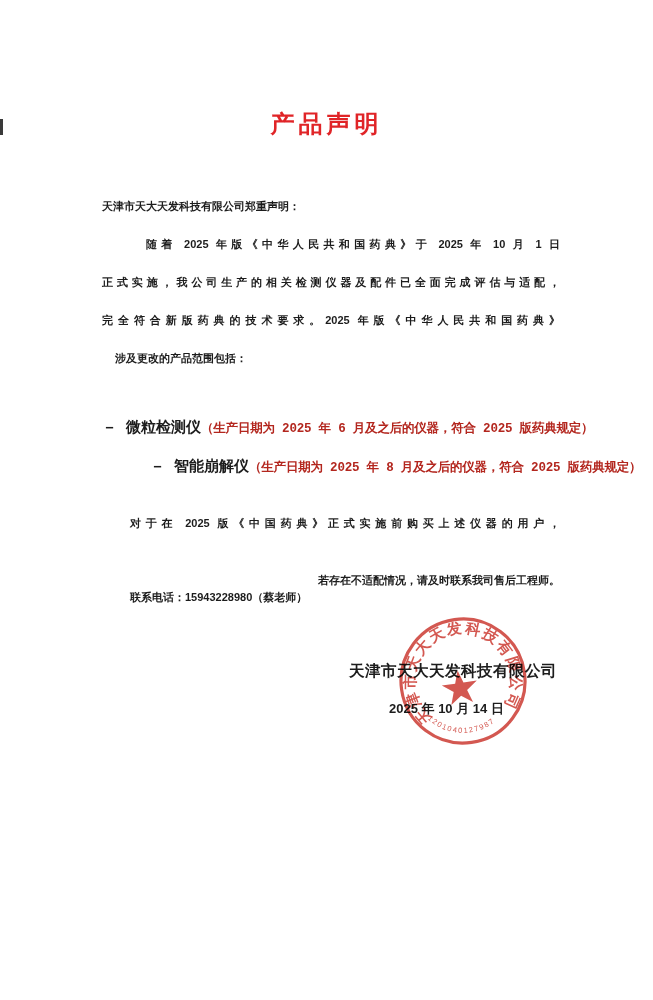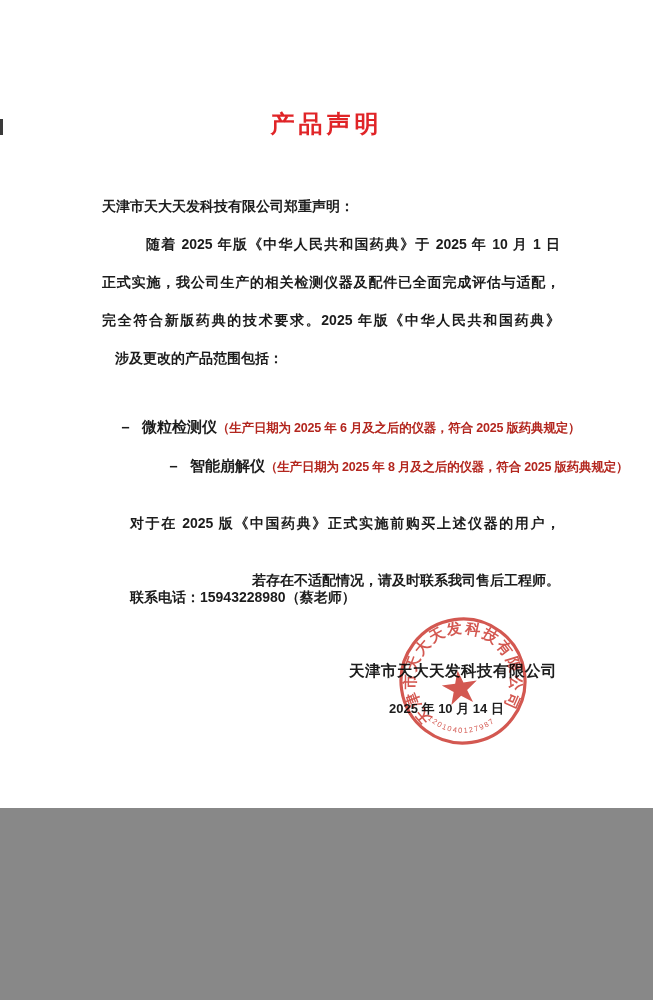--- a/index.html
+++ b/index.html
@@ -1,19 +1,19 @@
 <!DOCTYPE html>
 <html><head>
 <meta charset="utf-8">
 <style>
   html, body { margin: 0; padding: 0; background: #888; }
   .page {
     position: relative;
     width: 653px;
-    height: 808px;
+    height: 1000px;
     margin: 0 auto;
     background: #ffffff;
     font-family: "Liberation Sans", "DejaVu Sans", sans-serif;
     color: #1c1c1c;
     overflow: hidden;
   }
   .doc-title {
     position: absolute;
     top: 108px;
     left: 0;
@@ -21,40 +21,41 @@
     text-align: center;
     font-size: 24px;
     font-weight: bold;
     letter-spacing: 4px;
     color: #e02427;
   }
   .line {
     position: absolute;
     left: 102px;
     width: 458px;
-    font-size: 14px;
+    font-size: 11px;
     font-weight: bold;
     line-height: 20px;
     color: #1c1c1c;
     white-space: nowrap;
   }
   .just {
     white-space: normal;
     text-align: justify;
     text-align-last: justify;
   }
   .indent-lg { text-indent: 44px; }
   .indent-md { text-indent: 28px; }
   .product-row {
     position: absolute;
-    left: 118px;
+    left: 102px;
     width: 470px;
     white-space: nowrap;
     font-size: 15px;
     font-weight: bold;
+    font-family: Liberation Mono, monospace;
   }
   .product-bullet { display: inline-block; margin-right: 9px; font-weight: bold; }
   .product-name { font-weight: bold; color: #1c1c1c; }
   .product-note {
     font-size: 12.5px;
     letter-spacing: -0.2px;
     color: #b3261e;
     font-weight: bold;
   }
   .sig-company {

